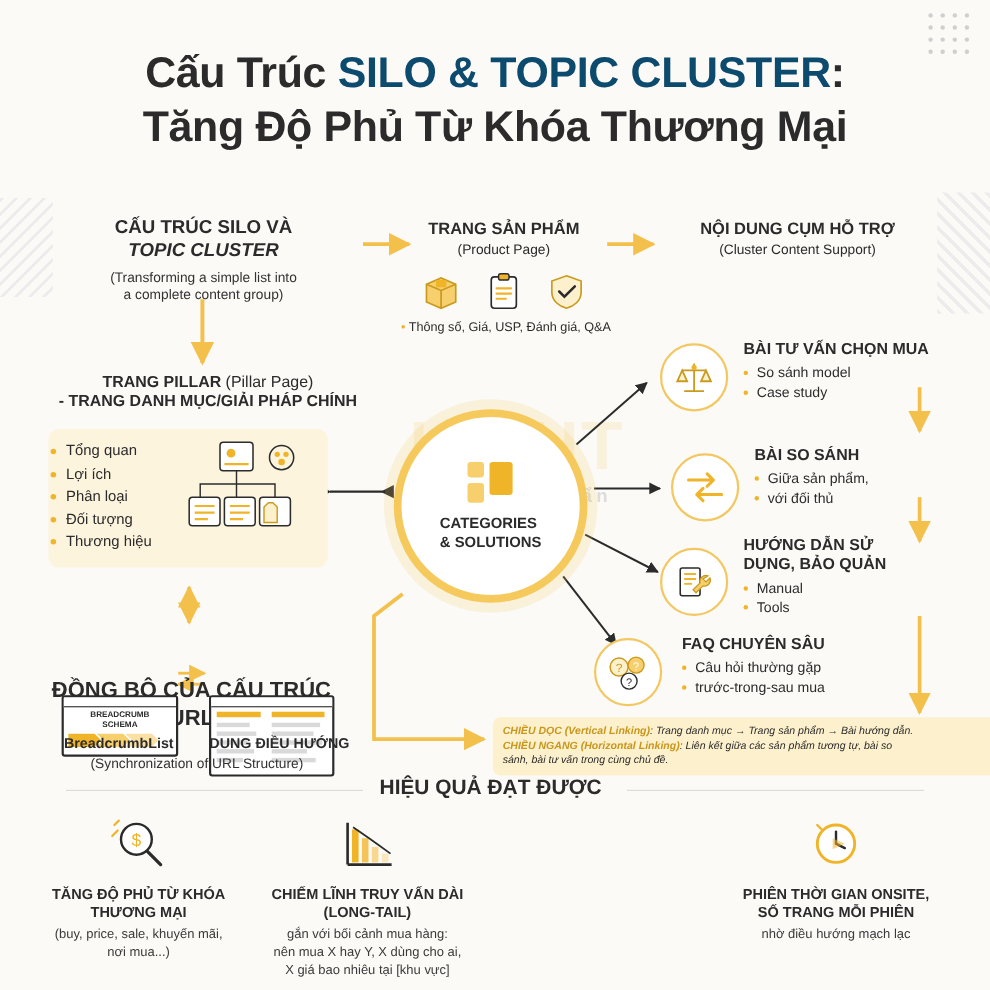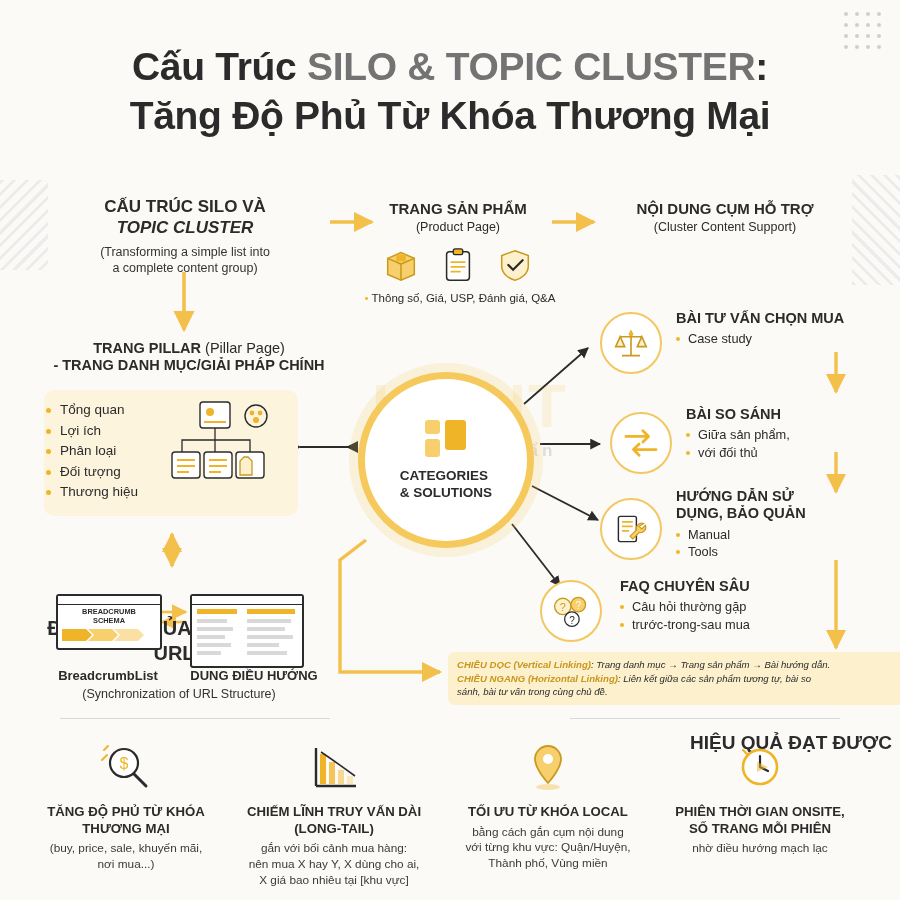--- a/index.html
+++ b/index.html
@@ -21,21 +21,21 @@
     background: repeating-linear-gradient(135deg,#ececec 0 3px,transparent 3px 9px); }
   .stripe-r { position: absolute; right: 0; top: 175px; width: 48px; height: 110px;
     background: repeating-linear-gradient(45deg,#ececec 0 3px,transparent 3px 9px); }
   .watermark { position: absolute; left: 300px; top: 370px; width: 340px; text-align: center;
     font-size: 62px; font-weight: 700; color: rgba(243,200,92,.18); letter-spacing: 2px; }
   .watermark .sub { font-size: 17px; letter-spacing: 4px; font-weight: 600; color: rgba(190,190,190,.5); }
 
   
   .title { position: absolute; top: 42px; left: 0; width: 900px; text-align: center;
     font-size: 39px; font-weight: 700; line-height: 1.26; letter-spacing: -.3px; }
-  .title .gold { color: #737373; }
+  .title .gold { color: #0c4a6e; }
   .title .ln2 { display: block; }
 
   
   .blk { position: absolute; }
   .cap { font-size: 12.5px; line-height: 1.35; color: #333; }
   .center { text-align: center; }
 
   .node-title { font-size: 15px; font-weight: 700; line-height: 1.25; }
   .node-sub { font-size: 12.5px; line-height: 1.3; }
 
@@ -57,31 +57,31 @@
   .circ { position: absolute; width: 62px; height: 62px; border-radius: 50%; background: #fff;
     border: 2.5px solid #f3c761; display: flex; align-items: center; justify-content: center; }
   .r-txt { position: absolute; }
   .r-txt h4 { font-size: 14.5px; font-weight: 700; line-height: 1.2; }
   .r-txt ul { list-style: none; margin-top: 3px; }
   .r-txt li { font-size: 12.8px; line-height: 1.38; padding-left: 12px; position: relative; }
   .r-txt li:before { content: ""; position: absolute; left: 0; top: 7px; width: 4px; height: 4px;
     border-radius: 50%; background: #f0b429; }
 
   
-  .win { position: absolute; background: #fff; border: 2px solid #2b2b2b; border-radius: 3px; }
+  .win { position: absolute; background: #fff; border: 2px solid #2b2b2b; border-radius: 3px; margin-top: 38px; }
   .win .bar { height: 9px; border-bottom: 1.5px solid #2b2b2b; background: #fff; }
 
   
   .legend { position: absolute; left: 448px; top: 652px; width: 460px; background: #fdf0cc;
     border-radius: 7px; padding: 6px 9px; font-size: 9.6px; line-height: 1.42; font-style: italic; }
   .legend b { color: #c8971c; }
 
   
   .divider { position: absolute; top: 718px; height: 1px; background: #d9d9d9; }
-  .bottom-title { position: absolute; top: 732px; left: 0; width: 892px; text-align: right;
+  .bottom-title { position: absolute; top: 706px; left: 0; width: 892px; text-align: center;
     font-size: 19px; font-weight: 700; }
   .bcol { position: absolute; top: 742px; width: 208px; text-align: center; }
   .bcol .bt { font-size: 13.2px; font-weight: 700; line-height: 1.25; margin-top: 8px; }
   .bcol .bs { font-size: 11.8px; line-height: 1.35; margin-top: 4px; color: #3a3a3a; }
 
   .arrowsvg { position: absolute; left: 0; top: 0; width: 900px; height: 900px; pointer-events: none; }
   .specs { position: absolute; left: 340px; top: 292px; width: 240px; text-align: center; font-size: 11.5px; }
   .specs span:before { content: "•"; color: #f0b429; margin-right: 3px; }
 </style>
 </head>
@@ -242,20 +242,21 @@
 
   <div class="circ" style="left:600px; top:312px;">
     <svg width="36" height="36" viewBox="0 0 40 40">
       <path d="M20 6 V34 M10 34 H30 M8 13 H32 M8 13 L3 24 H13 Z M32 13 L27 24 H37 Z" stroke="#c99a1d" stroke-width="1.8" fill="#fdf0cc"></path>
       <circle cx="20" cy="10" r="2.6" fill="#f0b429"></circle>
     </svg>
   </div>
   <div class="r-txt" style="left:676px; top:310px; width:200px;">
     <h4>BÀI TƯ VẤN CHỌN MUA</h4>
     <ul>
+      <li>So sánh model</li>
       <li>Case study</li>
     </ul>
   </div>
 
   <div class="circ" style="left:610px; top:412px;">
     <svg width="38" height="32" viewBox="0 0 40 34">
       <path d="M4 10 H28 L22 4 M28 10 L22 16" stroke="#f0b429" stroke-width="3" fill="none" stroke-linecap="round" stroke-linejoin="round"></path>
       <path d="M36 24 H12 L18 18 M12 24 L18 30" stroke="#f0b429" stroke-width="3" fill="none" stroke-linecap="round" stroke-linejoin="round"></path>
     </svg>
   </div>
@@ -383,31 +384,20 @@
       <rect x="39" y="34" width="6" height="8" fill="#fae7bb"></rect>
       <path d="M13 10 q12 8 34 24" stroke="#2b2b2b" stroke-width="1.6" fill="none"></path>
     </svg>
     <div class="bt">CHIẾM LĨNH TRUY VẤN DÀI</div>
     <div class="bt" style="margin-top:0;">(LONG-TAIL)</div>
     <div class="bs" style="white-space:pre-line;">gắn với bối cảnh mua hàng:
 nên mua X hay Y, X dùng cho ai,
 X giá bao nhiêu tại [khu vực]</div>
   </div>
 
-  <div class="bcol" style="left:444px;">
-    <svg width="46" height="50" viewBox="0 0 46 50">
-      <path d="M23 4 a13 13 0 0 1 13 13 c0 10 -13 24 -13 24 S10 27 10 17 A13 13 0 0 1 23 4 z" fill="#f7cf6d" stroke="#c99a1d" stroke-width="1.8"></path>
-      <circle cx="23" cy="17" r="5" fill="#fff"></circle>
-      <ellipse cx="23" cy="45" rx="12" ry="3" fill="#f0b429" opacity=".35"></ellipse>
-    </svg>
-    <div class="bt">TỐI ƯU TỪ KHÓA LOCAL</div>
-    <div class="bs" style="white-space:pre-line;">bằng cách gắn cụm nội dung
-với từng khu vực: Quận/Huyện,
-Thành phố, Vùng miền</div>
-  </div>
 
   <div class="bcol" style="left:656px;">
     <svg width="50" height="50" viewBox="0 0 50 50">
       <circle cx="25" cy="25" r="17" fill="#fff" stroke="#f0b429" stroke-width="2.6"></circle>
       <path d="M25 14 V25 L33 29" stroke="#2b2b2b" stroke-width="2.2" fill="none" stroke-linecap="round"></path>
       <path d="M22 20 L33 25 L22 30 Z" fill="#f0b429" opacity=".55"></path>
       <path d="M8 8 l5 5" stroke="#f0b429" stroke-width="2.2" stroke-linecap="round"></path>
     </svg>
     <div class="bt">PHIÊN THỜI GIAN ONSITE,</div>
     <div class="bt" style="margin-top:0;">SỐ TRANG MỖI PHIÊN</div>

